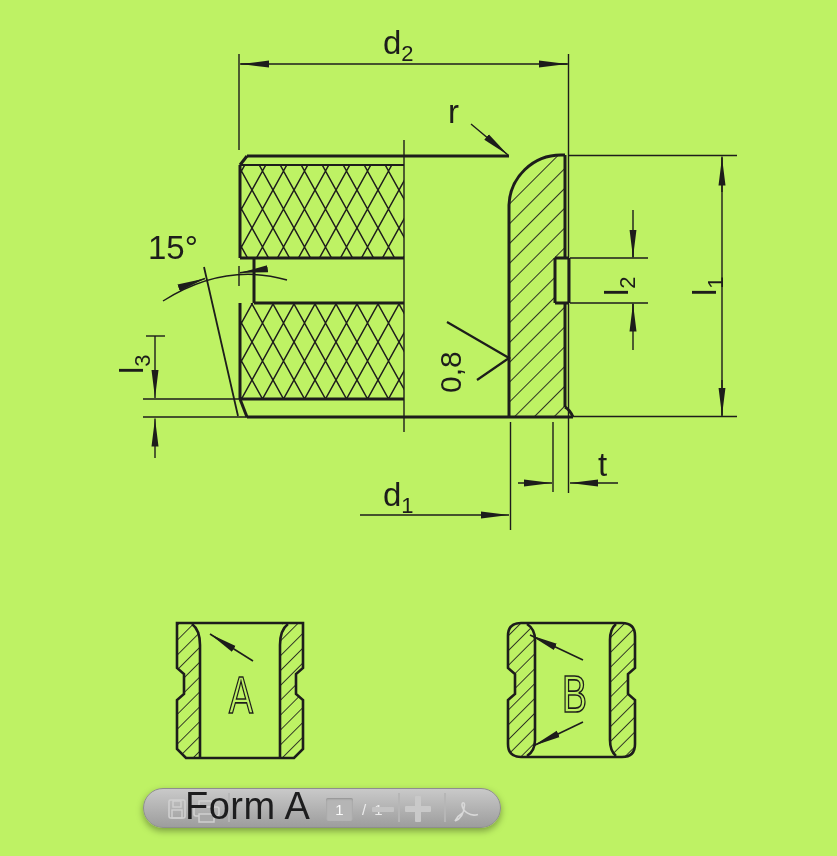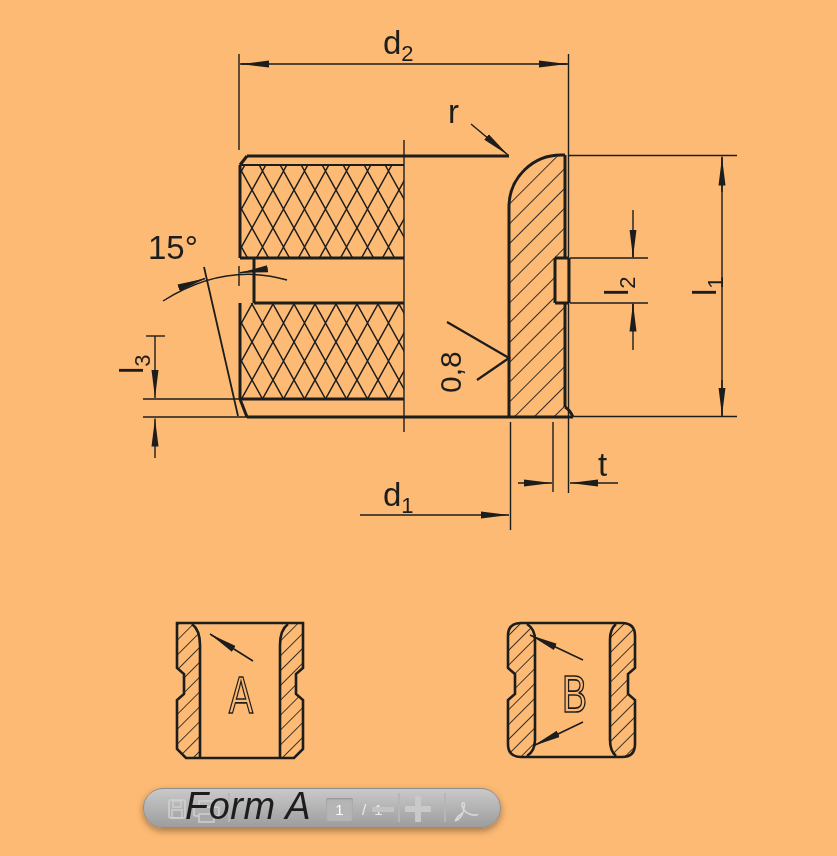--- a/index.html
+++ b/index.html
@@ -1,16 +1,16 @@
 <!DOCTYPE html>
 <html><head>
 <meta charset="utf-8">
 <style>
   html,body{margin:0;padding:0;background:#ffffff;}
-  #stage{position:relative;width:837px;height:856px;background:#fdba74;overflow:hidden;
+  #stage{position:relative;width:837px;height:856px;background:#bef264;overflow:hidden;
          font-family:"Liberation Sans",sans-serif;}
   #drawing{position:absolute;left:0;top:0;z-index:1;}
   .dim-text{font-family:"Liberation Sans",sans-serif;font-size:33px;fill:#1d1d1b;}
   .dim-sub{font-size:22px;}
   .rough-text{font-family:"Liberation Sans",sans-serif;font-size:30px;fill:#1d1d1b;}
   .letter{font-family:"Liberation Sans",sans-serif;font-size:52px;fill:none;stroke:#1d1d1b;stroke-width:1.7px;}
   .caption{position:absolute;z-index:3;font-size:38px;color:#1d1d1e;letter-spacing:0.5px;line-height:1;}
   
   #toolbar{position:absolute;left:143px;top:788px;width:358px;height:40px;z-index:2;
            border-radius:21px;background:linear-gradient(#c9c9c9,#9d9d9d);
@@ -201,15 +201,15 @@
     <div class="bar" style="left:2px;top:12px;width:26px;height:6px;background:#c9c9c9;"></div>
     <div class="bar" style="left:12px;top:2px;width:6px;height:26px;background:#c9c9c9;"></div>
   </div>
   <div class="tb-divider" style="left:300px;"></div>
 
   <svg class="tb-abs" style="left:309px;top:11px;" width="27" height="24" viewBox="0 0 27 24">
     <path d="M2,21 C8,19 11,12 11.5,5 C11.7,2 8.8,2 9,5 C9.5,11 17,17 25,14.5 M9.5,13 C6,15 3.5,18 2,21" fill="none" stroke="#d8d8d8" stroke-width="1.6"></path>
   </svg>
 </div>
 
-<div class="caption" style="left:185px;top:787px;font-style:italic;">Form A</div>
+<div class="caption" style="left:185px;top:787px;">Form A</div>
 
 </div>
 
 </body></html>

